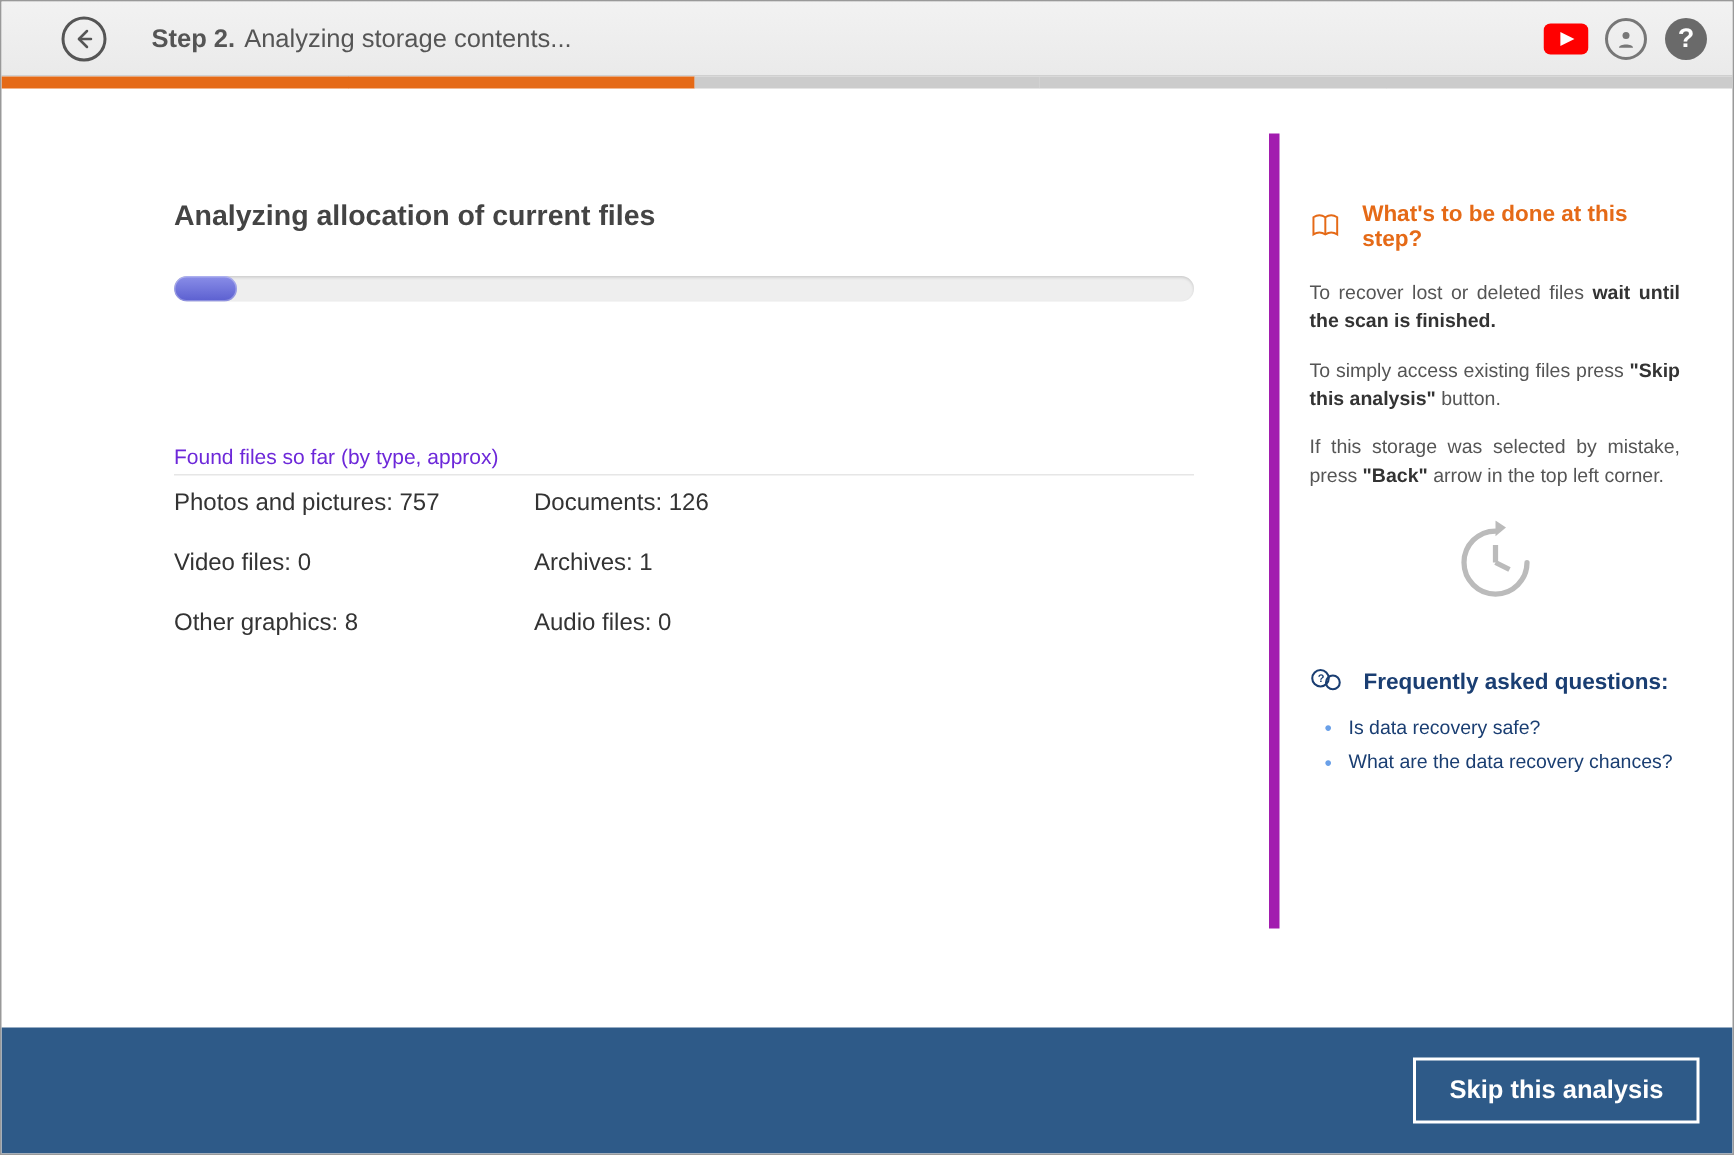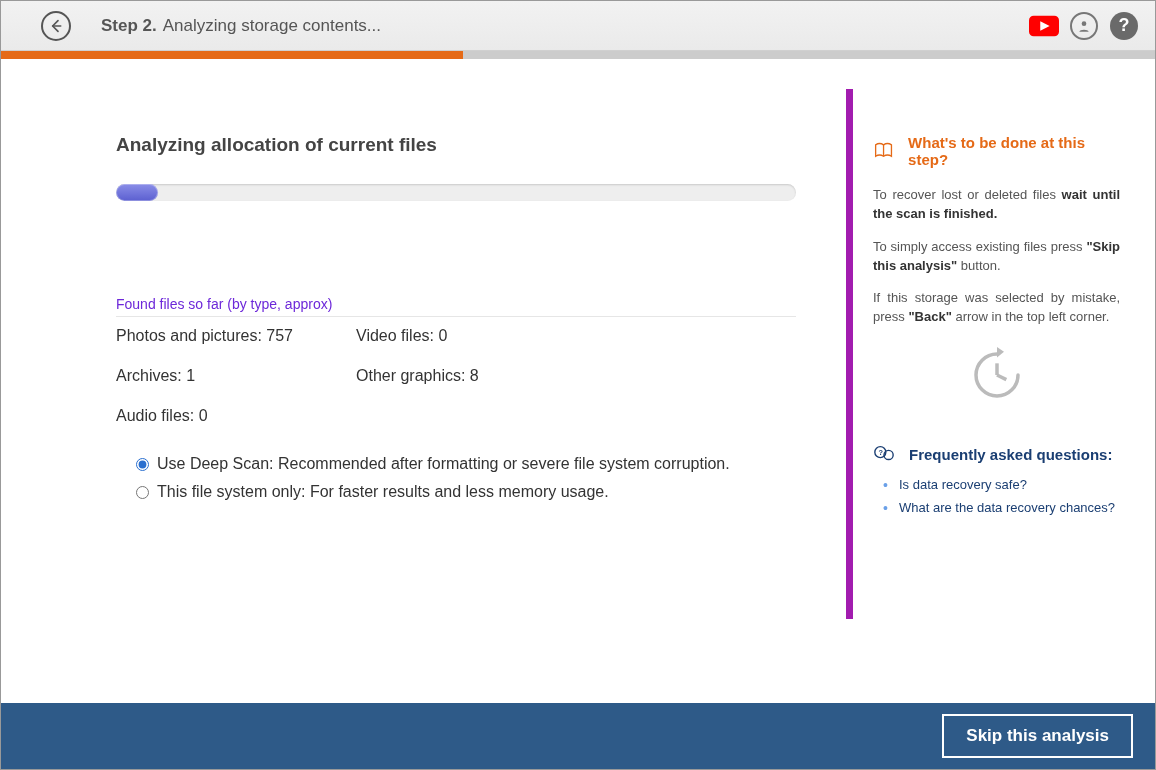--- a/index.html
+++ b/index.html
@@ -87,21 +87,21 @@
   .panel-head svg { width:22px; height:22px; margin-right:14px; fill:none; stroke:#e56a17; stroke-width:1.5; }
   .panel-text { font-size:13px; color:#555; line-height:1.45; text-align:justify; margin-bottom:14px; }
   .panel-text b { color:#333; }
   .spin-icon { display:flex; justify-content:center; margin:20px 0 40px 0; }
   .spin-icon svg { width:56px; height:56px; stroke:#bbb; fill:none; stroke-width:3; }
   .faq-head { display:flex; align-items:center; font-size:15px; font-weight:bold; color:#1a3e72; margin-bottom:12px; }
   .faq-head svg { width:22px; height:22px; margin-right:14px; fill:none; stroke:#1a3e72; stroke-width:1.5; }
   .faq-item { font-size:13px; color:#1a3e72; margin:0 0 8px 26px; position:relative; cursor:pointer; }
   .faq-item::before { content:"•"; position:absolute; left:-16px; color:#6aa0e8; font-size:14px; }
   
-  .footer { height:66px; background:#2e5a88; display:flex; align-items:center; justify-content:flex-end; padding:0 22px; }
+  .footer { height:84px; background:#2e5a88; display:flex; align-items:center; justify-content:flex-end; padding:0 22px; }
   .skip-btn {
     border:2px solid #fff; color:#fff; background:transparent; font-size:17px; font-weight:bold;
     padding:10px 22px; cursor:pointer;
   }
 </style>
 </head>
 <body>
 
 <div class="topbar">
   <div class="back-btn">
@@ -145,36 +145,27 @@
   <div class="left">
     <h2 class="sect">Analyzing allocation of current files</h2>
     <div class="pbar-outer">
       <div class="pbar-inner" id="pbar-inner" style="width: 6.2%;"></div>
     </div>
 
     <h3 class="orange">Found files so far (by type, approx)</h3>
     <div class="divider"></div>
     <div class="file-grid">
       <div>Photos and pictures: 757</div>
+      <div>Documents: 126</div>
       <div>Video files: 0</div>
       <div>Archives: 1</div>
       <div>Other graphics: 8</div>
       <div>Audio files: 0</div>
     </div>
 
-    <div class="radios">
-      <label class="radio-row">
-        <input type="radio" name="scan" checked="" style="">
-        <span>Use Deep Scan: Recommended after formatting or severe file system corruption.</span>
-      </label>
-      <label class="radio-row">
-        <input type="radio" name="scan" style="">
-        <span>This file system only: For faster results and less memory usage.</span>
-      </label>
-    </div>
   </div>
 
   <div class="right">
     <div class="panel-head">
       <svg viewBox="0 0 24 24">
         <path d="M3 5c3-2 6-2 9 0 3-2 6-2 9 0v13c-3-2-6-2-9 0-3-2-6-2-9 0z"></path>
         <line x1="12" y1="5" x2="12" y2="18"></line>
       </svg>
       <span>What's to be done at this step?</span>
     </div>

